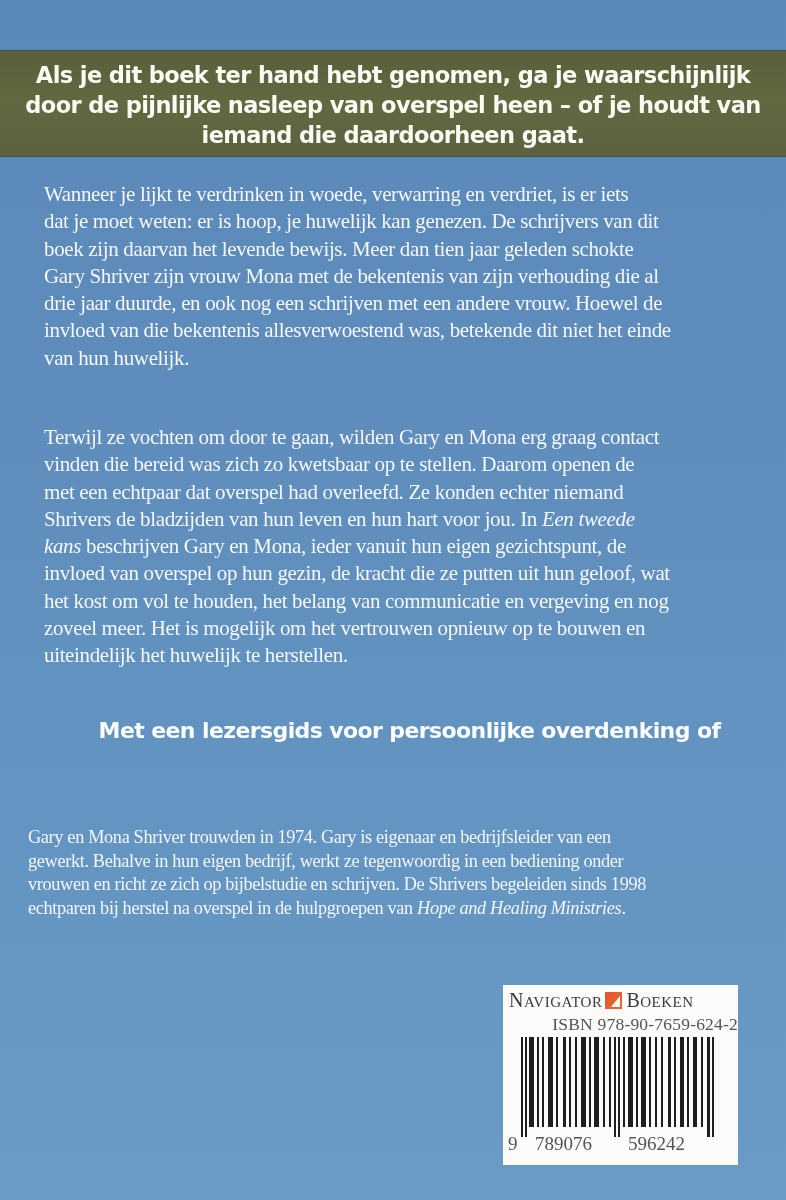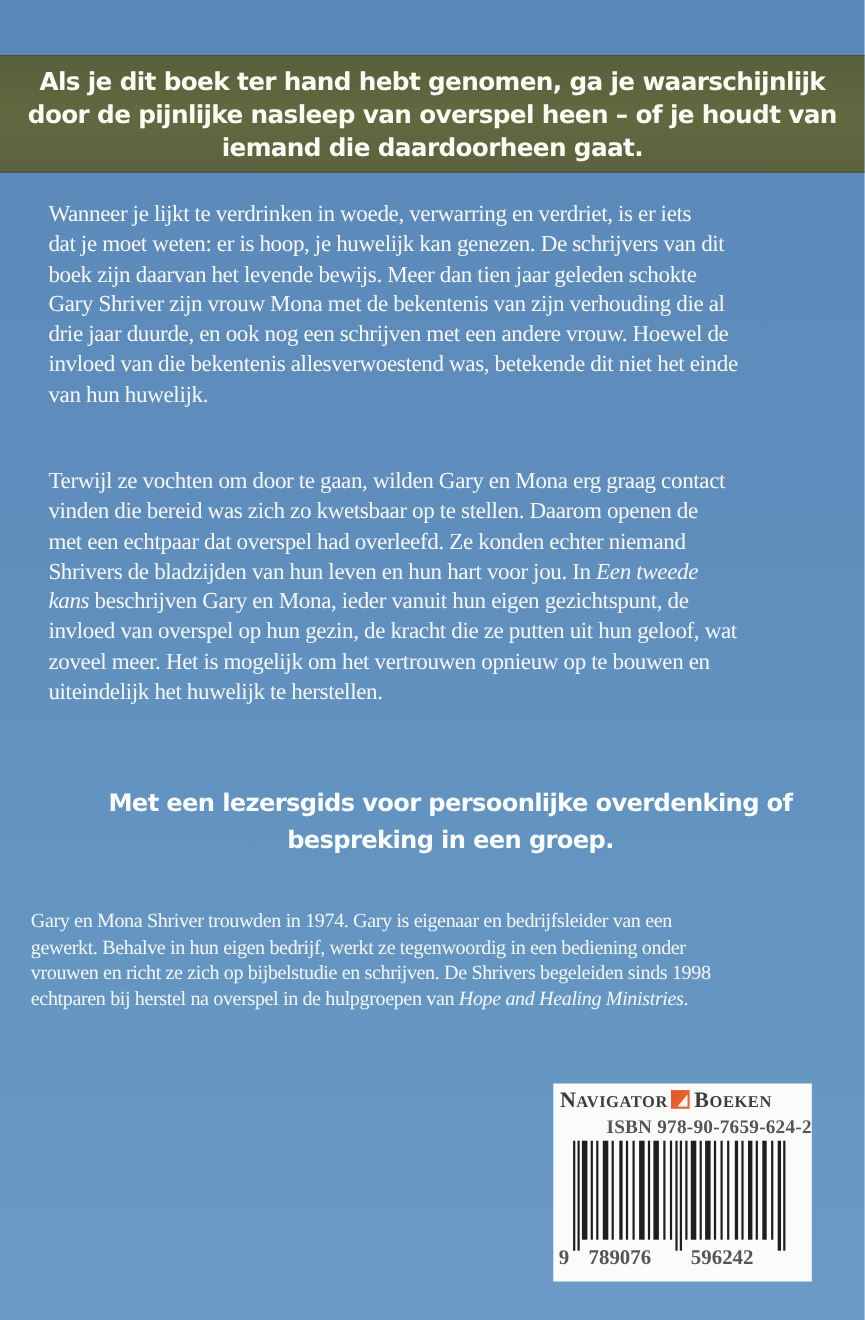--- a/index.html
+++ b/index.html
@@ -50,21 +50,20 @@
       color: #f3f6f8;
       letter-spacing: -0.35px;
     }
     .bio .line { display: block; white-space: nowrap; }
     i { font-style: italic; }
 
     .barcode-box {
       position: absolute; left: 503px; top: 985px; width: 235px; height: 180px;
       background: #fbfbf9;
       color: #333;
-      font-weight: bold;
     }
     .publisher {
       position: absolute; left: 6px; top: 2px; width: 226px; height: 26px;
       font-family: "Liberation Serif", serif;
       font-size: 20px; line-height: 26px;
       color: #3c3c3c;
       white-space: nowrap;
       letter-spacing: 0.5px;
     }
     .publisher .small { font-size: 15px; }
@@ -121,27 +120,27 @@
   <span class="line">van hun huwelijk.</span>
 </div>
 
 <div class="para p2">
   <span class="line">Terwijl ze vochten om door te gaan, wilden Gary en Mona erg graag contact</span>
   <span class="line">vinden die bereid was zich zo kwetsbaar op te stellen. Daarom openen de</span>
   <span class="line">met een echtpaar dat overspel had overleefd. Ze konden echter niemand</span>
   <span class="line"><span>Shrivers de bladzijden van hun leven en hun hart voor jou. In </span><i>Een tweede</i></span>
   <span class="line"><i>kans</i><span> beschrijven Gary en Mona, ieder vanuit hun eigen gezichtspunt, de</span></span>
   <span class="line">invloed van overspel op hun gezin, de kracht die ze putten uit hun geloof, wat</span>
+  <span class="line">het kost om vol te houden, het belang van communicatie en vergeving en nog</span>
   <span class="line">zoveel meer. Het is mogelijk om het vertrouwen opnieuw op te bouwen en</span>
   <span class="line">uiteindelijk het huwelijk te herstellen.</span>
 </div>
 
 <div class="subtitle">
   <span class="line">Met een lezersgids voor persoonlijke overdenking of</span>
-  <span class="line">bespreking in een groep.</span>
 </div>
 
 <div class="bio">
   <span class="line">Gary en Mona Shriver trouwden in 1974. Gary is eigenaar en bedrijfsleider van een</span>
   <span class="line">gewerkt. Behalve in hun eigen bedrijf, werkt ze tegenwoordig in een bediening onder</span>
   <span class="line">vrouwen en richt ze zich op bijbelstudie en schrijven. De Shrivers begeleiden sinds 1998</span>
   <span class="line"><span>echtparen bij herstel na overspel in de hulpgroepen van </span><i>Hope and Healing Ministries</i><span>.</span></span>
 </div>
 
 <div class="barcode-box">

